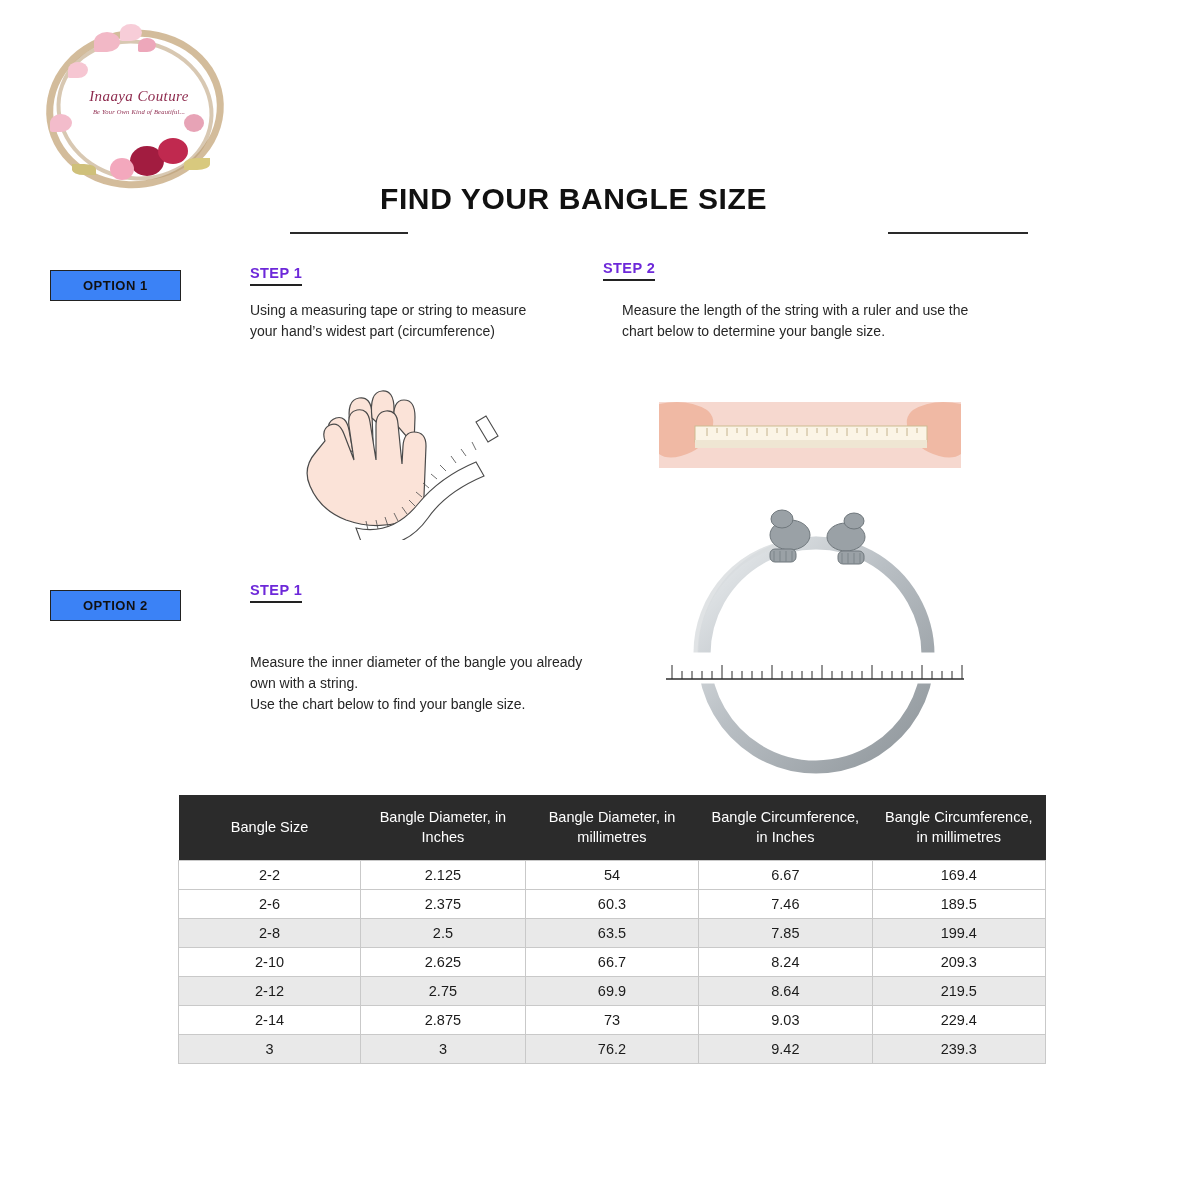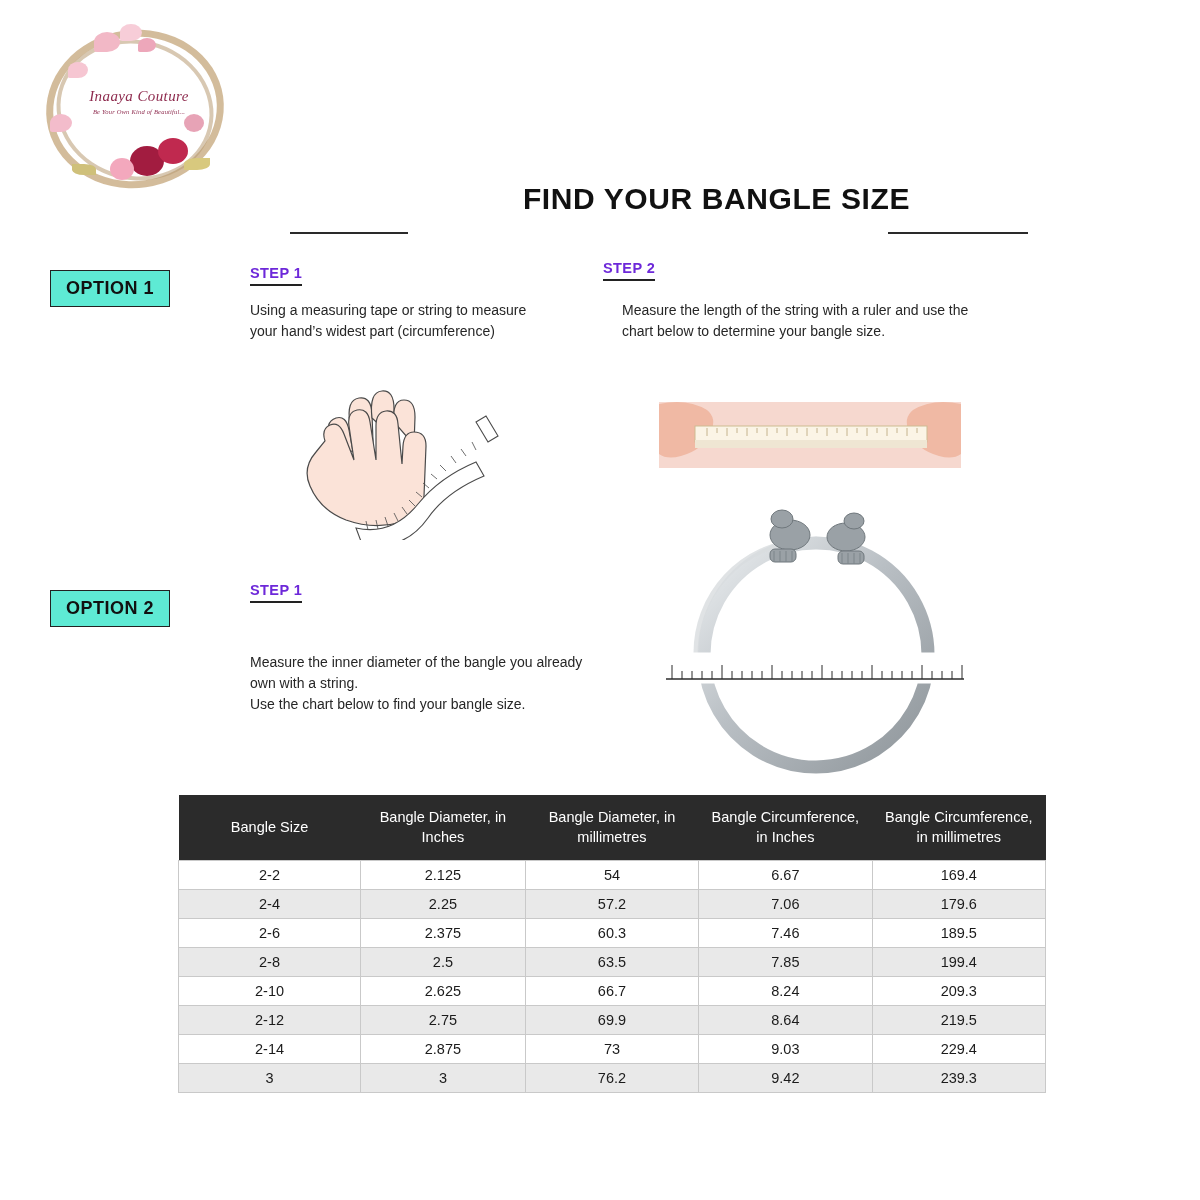--- a/index.html
+++ b/index.html
@@ -73,44 +73,44 @@
     color: #8e2b4e;
     letter-spacing: .2px;
   }
 
   
   .title {
     position: absolute;
     left: 380px;
     top: 182px;
     width: 530px;
-    text-align: right;
+    text-align: left;
     font-size: 30px;
     font-weight: bold;
     letter-spacing: .6px;
     color: #111;
   }
   .title-rule {
     position: absolute;
     top: 232px;
     height: 2px;
     background: #2a2a2a;
   }
   .title-rule.left  { left: 290px;  width: 118px; }
   .title-rule.right { left: 888px;  width: 140px; }
 
   
   .option-box {
     position: absolute;
     border: 1px solid #222;
-    padding: 7px 15px;
-    font-size: 18px;
+    padding: 7px 32px;
+    font-size: 13px;
     font-weight: bold;
     letter-spacing: .5px;
-    background: #5eead4;
+    background: #3b82f6;
     color: #111;
   }
   .option-1 { left: 50px;  top: 270px; }
   .option-2 { left: 50px;  top: 590px; }
 
   
   .step-head {
     position: absolute;
     font-size: 14.5px;
     font-weight: bold;
@@ -379,27 +379,20 @@
       </tr>
     </thead>
     <tbody>
       <tr>
         <td>2-2</td>
         <td>2.125</td>
         <td>54</td>
         <td>6.67</td>
         <td>169.4</td>
       </tr>
-      <tr class="alt">
-        <td>2-4</td>
-        <td>2.25</td>
-        <td>57.2</td>
-        <td>7.06</td>
-        <td>179.6</td>
-      </tr>
       <tr>
         <td>2-6</td>
         <td>2.375</td>
         <td>60.3</td>
         <td>7.46</td>
         <td>189.5</td>
       </tr>
       <tr class="alt">
         <td>2-8</td>
         <td>2.5</td>

